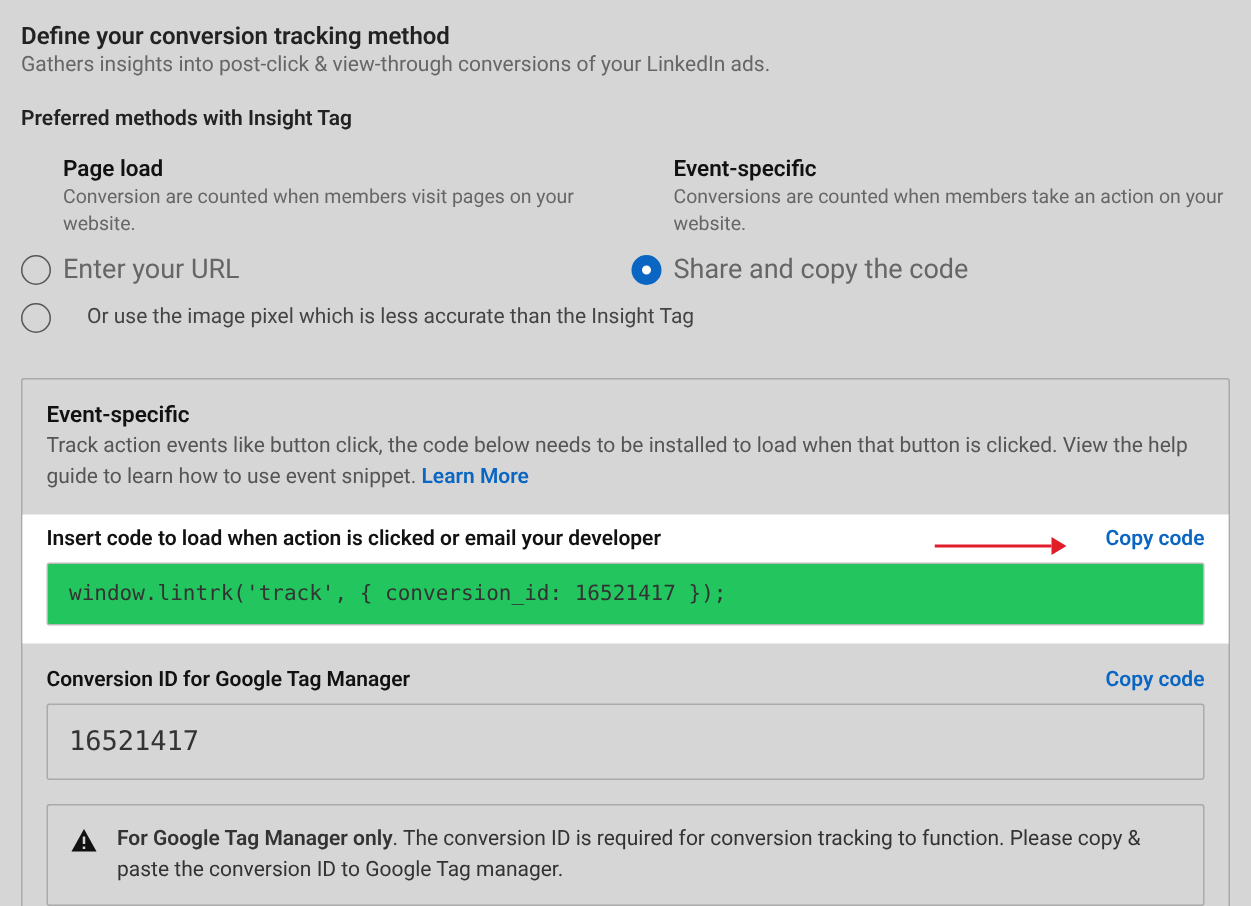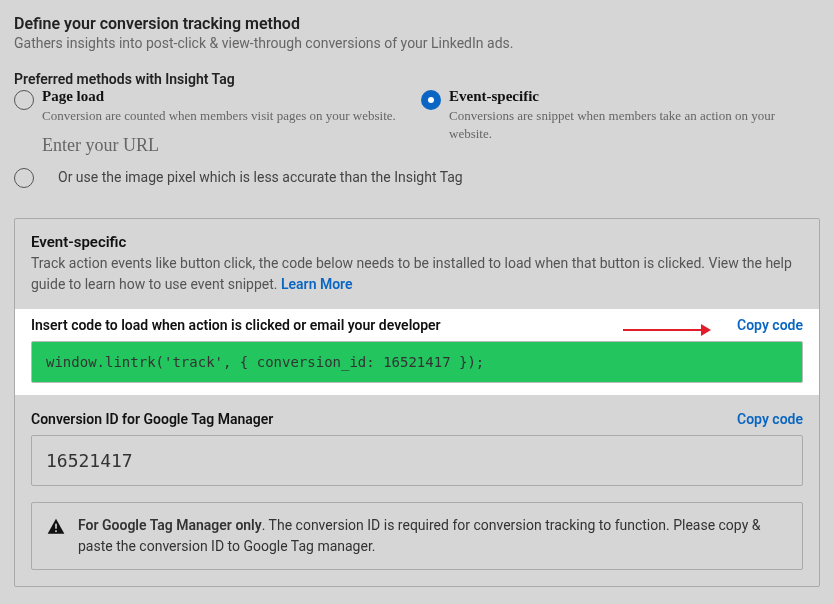--- a/index.html
+++ b/index.html
@@ -7,23 +7,23 @@
       font-family: -apple-system, BlinkMacSystemFont, "Segoe UI", Roboto, Helvetica, Arial, sans-serif;
       background: #d6d6d6;
       width: 834px;
       height: 604px;
       padding: 14px;
       color: #000;
       font-size: 14px;
     }
     .page-title { font-size: 16px; font-weight: 600; color: #222; margin-bottom: 2px; }
     .page-subtitle { font-size: 14px; color: #666; margin-bottom: 20px; }
-    .section-label { font-size: 14px; font-weight: 600; color: #222; margin-bottom: 1px; }
+    .section-label { font-size: 14px; font-weight: 600; color: #222; margin-bottom: 16px; }
     .methods-row { display: flex; gap: 8px; }
-    .method { flex: 1; display: flex; align-items: flex-start; gap: 8px; font-family: Liberation Serif, serif; }
+    .method { flex: 1; display: flex; align-items: flex-end; gap: 8px; }
     .method-body { flex: 1; }
     .radio {
       width: 20px; height: 20px; border-radius: 50%;
       border: 1px solid #555; background: #d6d6d6; flex-shrink: 0; margin-top: 2px;
     }
     .radio.checked {
       border: 7px solid #0a66c2;
       background: #fff;
       width: 20px; height: 20px;
     }
@@ -113,21 +113,22 @@
     <div class="method-body">
       <div class="method-title">Page load</div>
       <div class="method-desc">Conversion are counted when members visit pages on your website.</div>
       <div class="method-cta">Enter your URL</div>
     </div>
   </div>
   <div class="method">
     <div class="radio checked"></div>
     <div class="method-body">
       <div class="method-title">Event-specific</div>
-      <div class="method-desc">Conversions are snippet when members take an action on your website.</div>
+      <div class="method-desc">Conversions are counted when members take an action on your website.</div>
+      <div class="method-cta">Share and copy the code</div>
     </div>
   </div>
 </div>
 
 <div class="alt-row">
   <div class="radio"></div>
   <div class="alt-text">Or use the image pixel which is less accurate than the Insight Tag</div>
 </div>
 
 <div class="event-panel">

